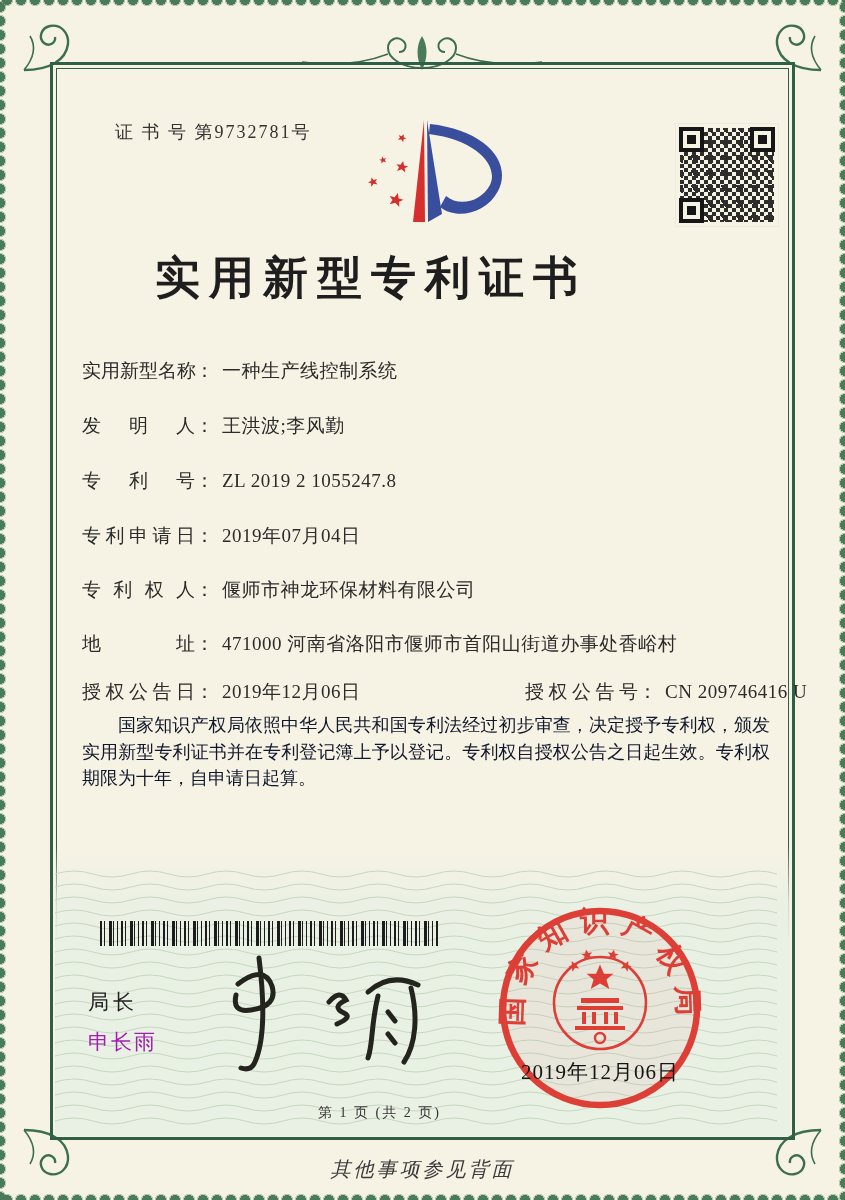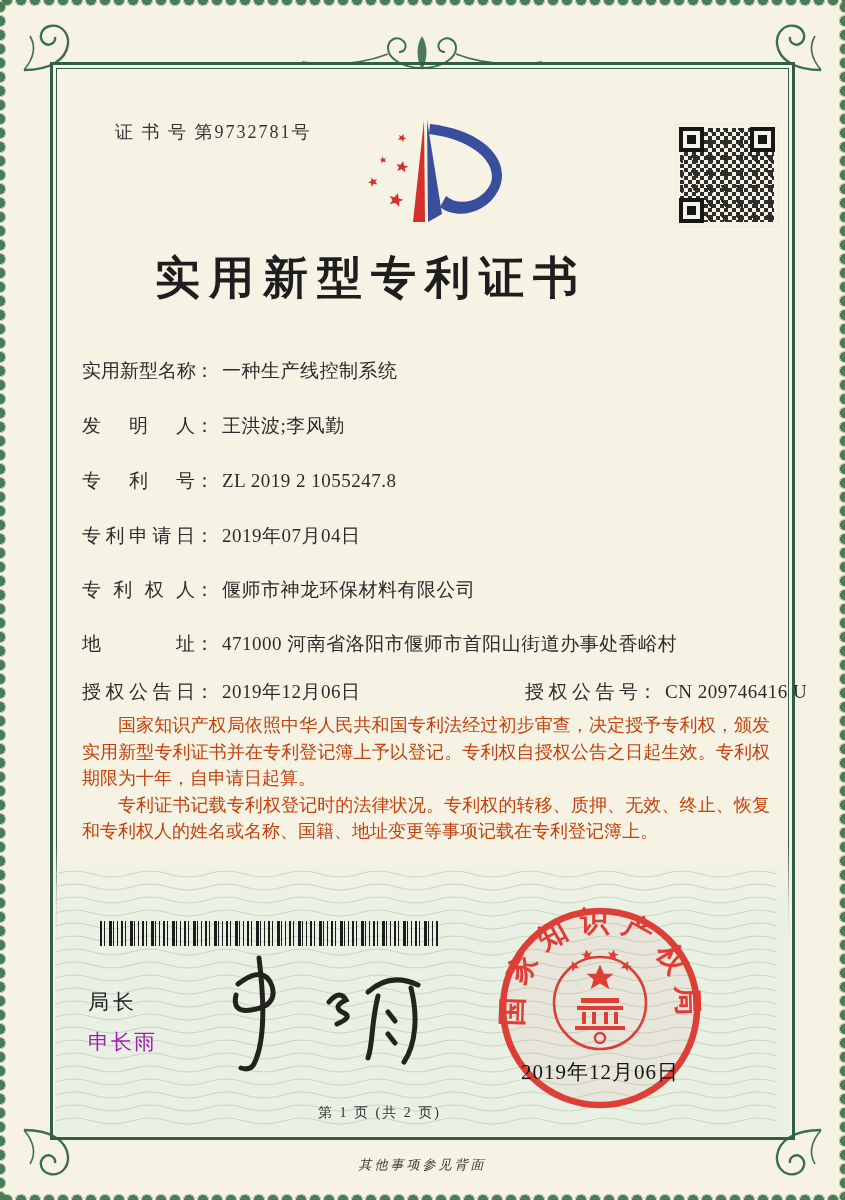--- a/index.html
+++ b/index.html
@@ -59,41 +59,41 @@
 
   
   .field-row{position:absolute;left:82px;font-size:19px;white-space:nowrap;color:#2b2b2b;}
   .flabel{display:inline-block;width:113px;text-align:justify;text-align-last:justify;}
   .fcolon{display:inline-block;margin-right:8px;}
   .fvalue{letter-spacing:.5px;font-family:Liberation Serif, serif;}
   .grant-right{position:absolute;left:443px;top:0;white-space:nowrap;}
 
   
   .paras{position:absolute;left:82px;top:712px;width:688px;font-size:18px;line-height:26.5px;
-    text-align:justify;color:#c2410c;}
+    text-align:justify;color:#0f172a;}
   .paras p{margin:0;text-indent:2em;}
 
   
   .barcode{position:absolute;left:100px;top:921px;width:340px;height:25px;
     background:repeating-linear-gradient(90deg,
       #1c1c1c 0 2px, transparent 2px 4px,
       #1c1c1c 4px 5px, transparent 5px 9px,
       #1c1c1c 9px 12px, transparent 12px 13px,
       #1c1c1c 13px 14px, transparent 14px 17px,
       #1c1c1c 17px 18px, transparent 18px 21px);}
   .signer-title{position:absolute;left:88px;top:988px;font-size:21px;letter-spacing:4px;color:#222;}
   .signer-name{position:absolute;left:88px;top:1028px;font-size:21px;letter-spacing:2px;color:#a21caf;}
   .signature{position:absolute;left:212px;top:948px;width:235px;height:128px;}
   .seal{position:absolute;left:494px;top:902px;width:212px;height:212px;}
   .seal-date{position:absolute;left:500px;top:1058px;width:200px;text-align:center;
     font-size:21px;letter-spacing:1px;color:#141414;}
   .page-info{position:absolute;left:0;width:759px;top:1104px;text-align:center;
     font-size:14px;letter-spacing:2px;color:#333;}
   .back-note{position:absolute;left:0;width:845px;top:1156px;text-align:center;
-    font-size:13px;font-style:italic;letter-spacing:3px;color:#3a3a3a;}
+    font-size:20px;font-style:italic;letter-spacing:3px;color:#3a3a3a;}
 </style>
 </head>
 <body>
 
 <svg width="0" height="0" style="position:absolute" aria-hidden="true">
   <defs>
     <path id="star5" d="M0,-10 L2.94,-3.09 10,-3.09 4.76,1.18 6.88,8.09 0,4 -6.88,8.09 -4.76,1.18 -10,-3.09 -2.94,-3.09 Z"></path>
     <path id="wave" d="M0,6 q19,-6 38,0 t38,0 t38,0 t38,0 t38,0 t38,0 t38,0 t38,0 t38,0 t38,0 t38,0 t38,0 t38,0 t38,0 t38,0 t38,0 t38,0 t38,0 t38,0" fill="none" stroke="#c6d8c0" stroke-width="1"></path>
     <g id="curl">
       <path d="M8,54 C34,54 50,44 52,28 C53,16 44,8 34,10 C25,12 22,22 28,27 C33,31 40,27 39,21" fill="none" stroke="#3c6e4f" stroke-width="2.4"></path>
@@ -196,21 +196,20 @@
 <div class="field-row" style="top:631px">
   <span class="flabel">地址</span><span class="fcolon">：</span><span class="fvalue">471000 河南省洛阳市偃师市首阳山街道办事处香峪村</span>
 </div>
 <div class="field-row" style="top:679px">
   <span><span class="flabel">授权公告日</span><span class="fcolon">：</span><span class="fvalue">2019年12月06日</span></span>
   <span class="grant-right"><span class="flabel">授权公告号</span><span class="fcolon">：</span><span class="fvalue">CN 209746416 U</span></span>
 </div>
 
 <div class="paras">
   <p>国家知识产权局依照中华人民共和国专利法经过初步审查，决定授予专利权，颁发实用新型专利证书并在专利登记簿上予以登记。专利权自授权公告之日起生效。专利权期限为十年，自申请日起算。</p>
-  <p>专利证书记载专利权登记时的法律状况。专利权的转移、质押、无效、终止、恢复和专利权人的姓名或名称、国籍、地址变更等事项记载在专利登记簿上。</p>
 </div>
 
 <div class="barcode"></div>
 
 <div class="signer-title">局长</div>
 <div class="signer-name">申长雨</div>
 
 <svg class="signature" viewBox="0 0 235 128">
   <g fill="none" stroke="#24241f" stroke-linecap="round" stroke-width="5">
     <path d="M26,36 q26,-20 34,2 q6,20 -21,24 q-19,3 -15,-15"></path>

